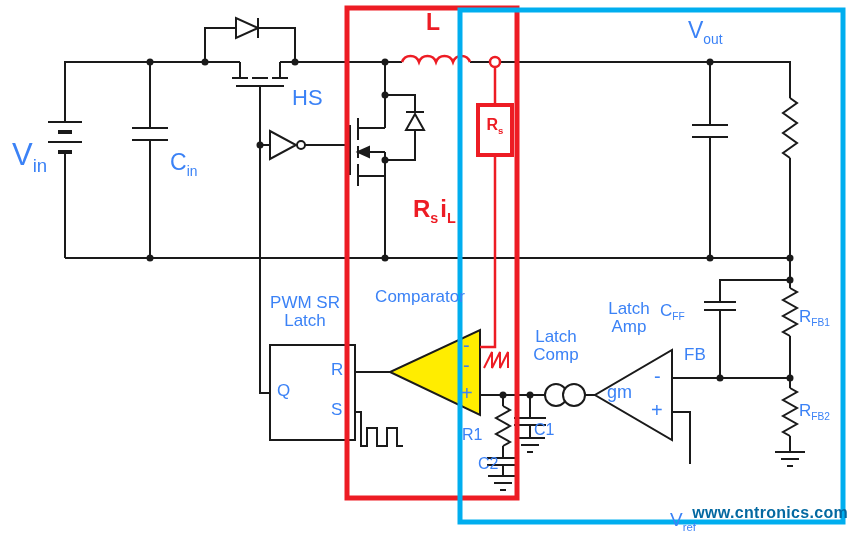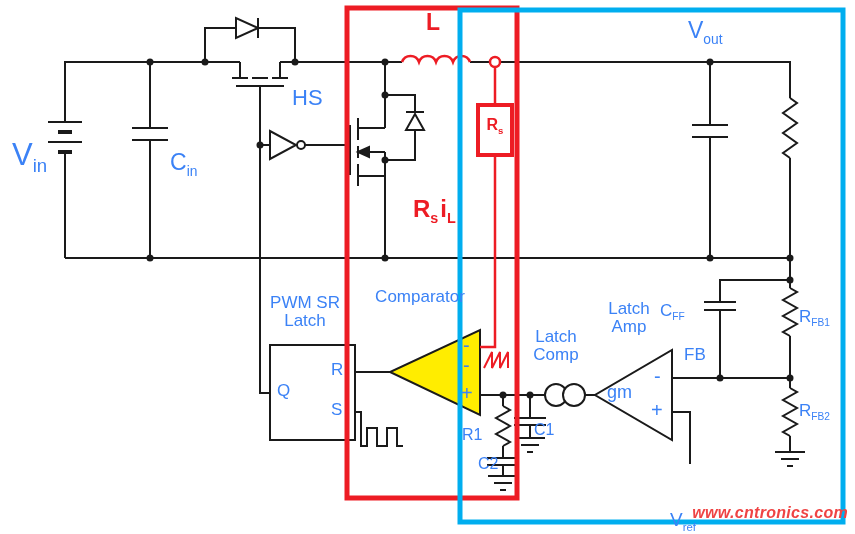--- a/index.html
+++ b/index.html
@@ -4,21 +4,21 @@
 <style>
   html,body{margin:0;padding:0;background:#fff;}
   .stage{position:relative;width:855px;height:534px;background:#ffffff;overflow:hidden;
          font-family:"Liberation Sans",sans-serif;}
   .stage svg{position:absolute;left:0;top:0;}
   .lbl{position:absolute;color:#3b82f6;white-space:nowrap;line-height:1.08;
        font-family:"Liberation Sans",sans-serif;}
   .lbl sub{font-size:60%;}
   .red{color:#ed1c24;font-weight:bold;}
   .ctr{text-align:center;}
-  .wm{color:#ef4444;font-weight:bold;letter-spacing:.3px;font-style:italic;}
+  .wm{color:#0369a1;font-weight:bold;letter-spacing:.3px;}
 </style>
 </head>
 <body>
 
 <div class="stage">
 
 <svg width="855" height="534" viewBox="0 0 855 534">
 
   <g stroke="#1a1a1a" stroke-width="2" fill="none">
 

